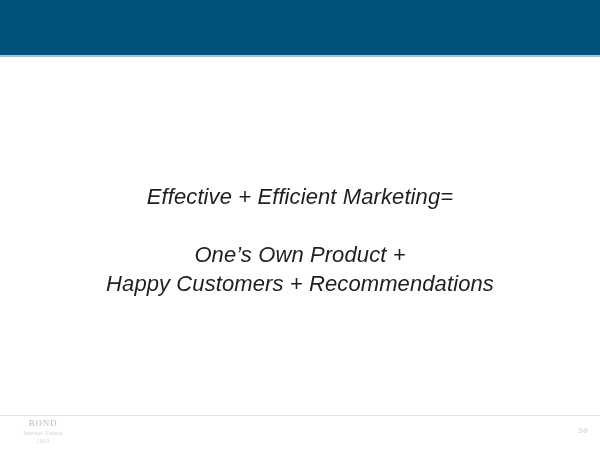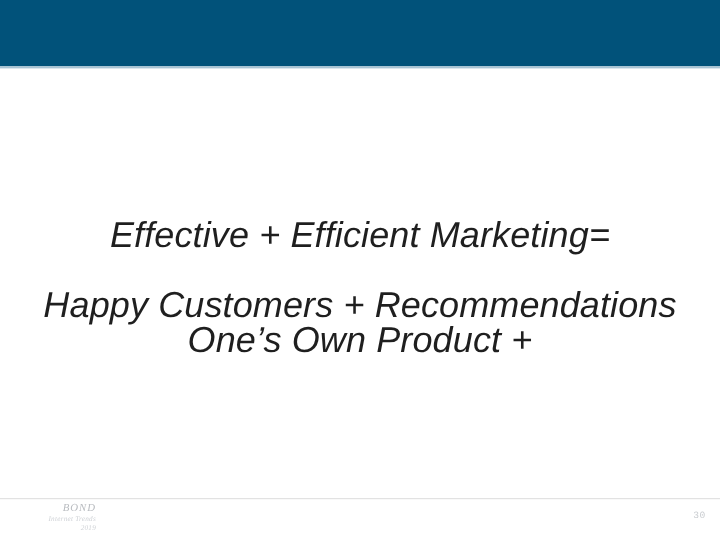--- a/index.html
+++ b/index.html
@@ -51,21 +51,21 @@
 
   .message-block {
     position: absolute;
     left: 0;
     top: 125px;
     width: 600px;
     text-align: center;
     color: #1f1f1f;
     font-family: "Liberation Sans", sans-serif;
     font-style: italic;
-    font-size: 30px;
+    font-size: 22px;
     font-weight: 400;
     line-height: 29px;
     letter-spacing: 0.1px;
   }
   .message-line {
     display: block;
     white-space: nowrap;
   }
   .message-spacer {
     display: block;
@@ -80,23 +80,22 @@
     width: 600px;
     height: 1px;
     background: #e2e2e2;
   }
 
   .footer-logo {
     position: absolute;
     left: 6px;
     top: 419px;
     width: 74px;
-    text-align: right;
+    text-align: center;
     line-height: 1;
-    font-style: italic;
   }
   .logo-wordmark {
     display: block;
     font-family: "Liberation Serif", serif;
     font-size: 9px;
     letter-spacing: 0.8px;
     color: #b9bcc0;
     font-weight: 400;
   }
   .logo-report {
@@ -132,22 +131,22 @@
 <div class="slide">
 
   <div class="header-band"></div>
   <div class="header-accent"></div>
 
   <div class="body-area">
 
     <div class="message-block">
       <span class="message-line">Effective + Efficient Marketing=</span>
       <span class="message-spacer"></span>
+      <span class="message-line">One’s Own Product +</span>
       <span class="message-line">Happy Customers + Recommendations</span>
-      <span class="message-line">One’s Own Product +</span>
     </div>
 
   </div>
 
   <div class="footer-divider"></div>
 
   <div class="footer-logo">
     <span class="logo-wordmark">BOND</span>
     <span class="logo-report">Internet Trends</span>
     <span class="logo-year">2019</span>

